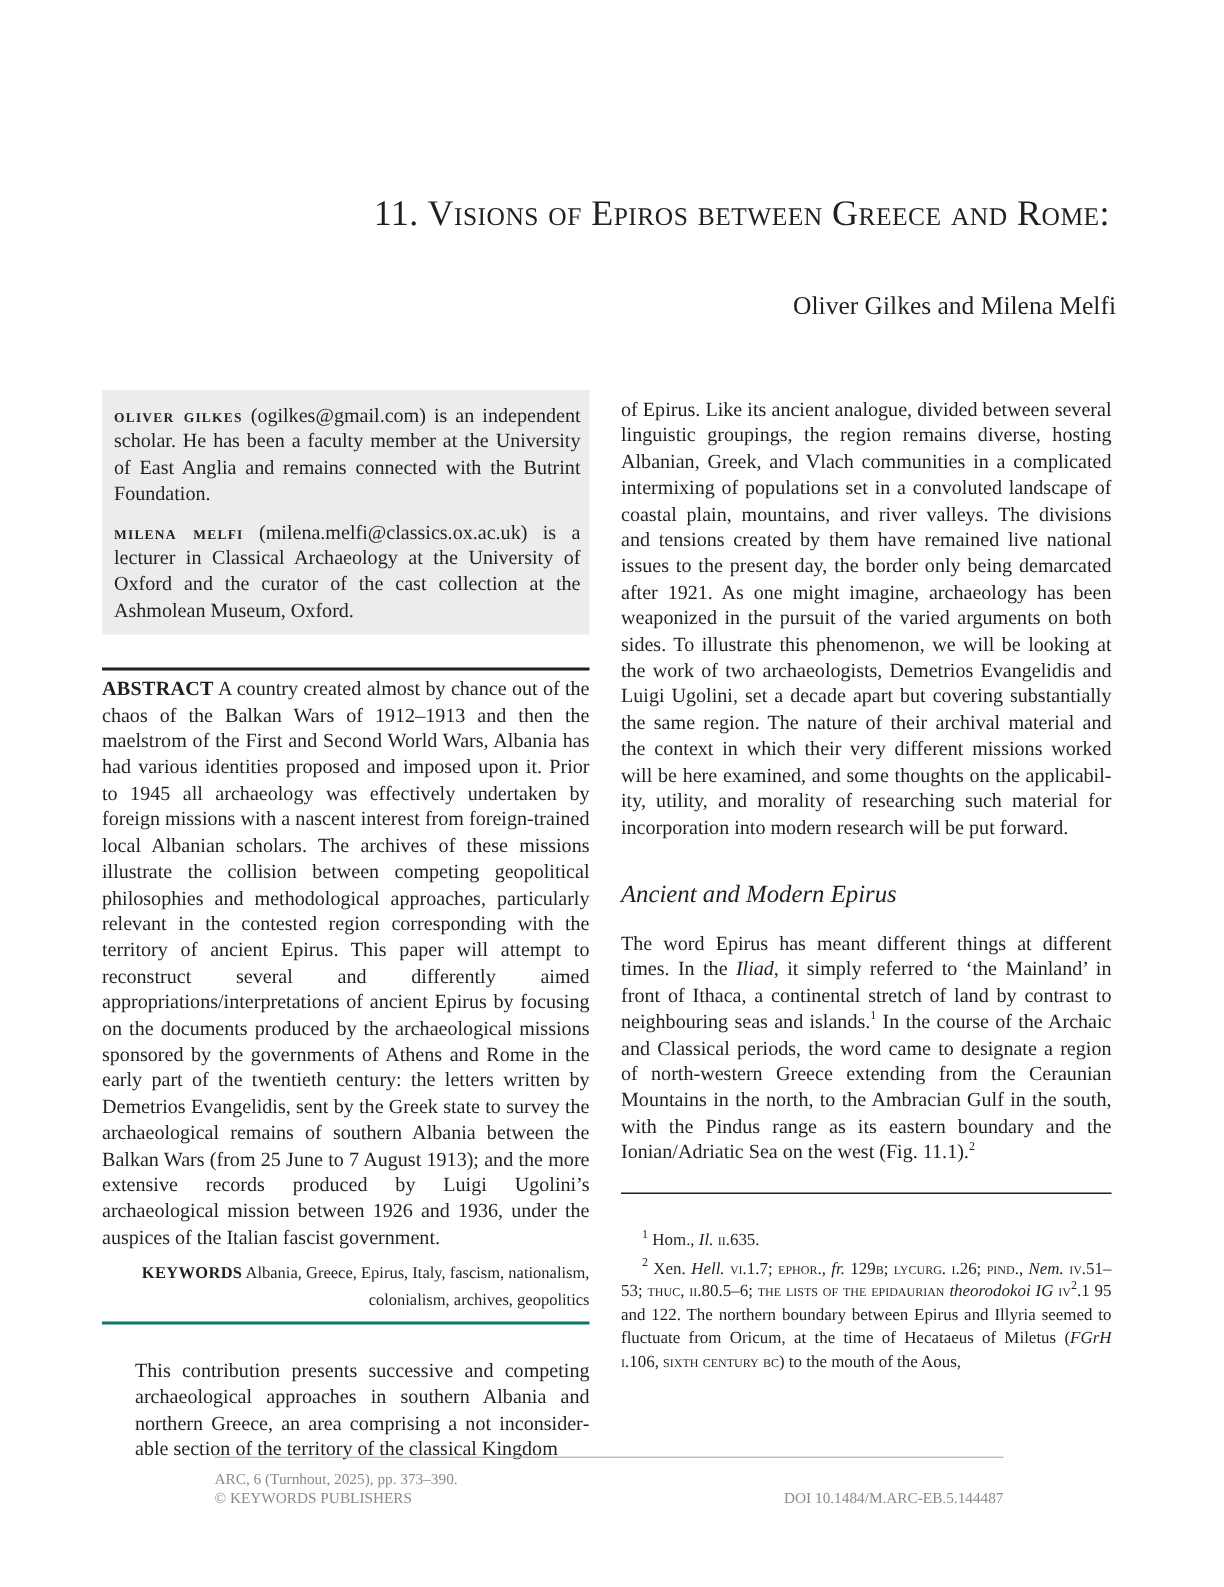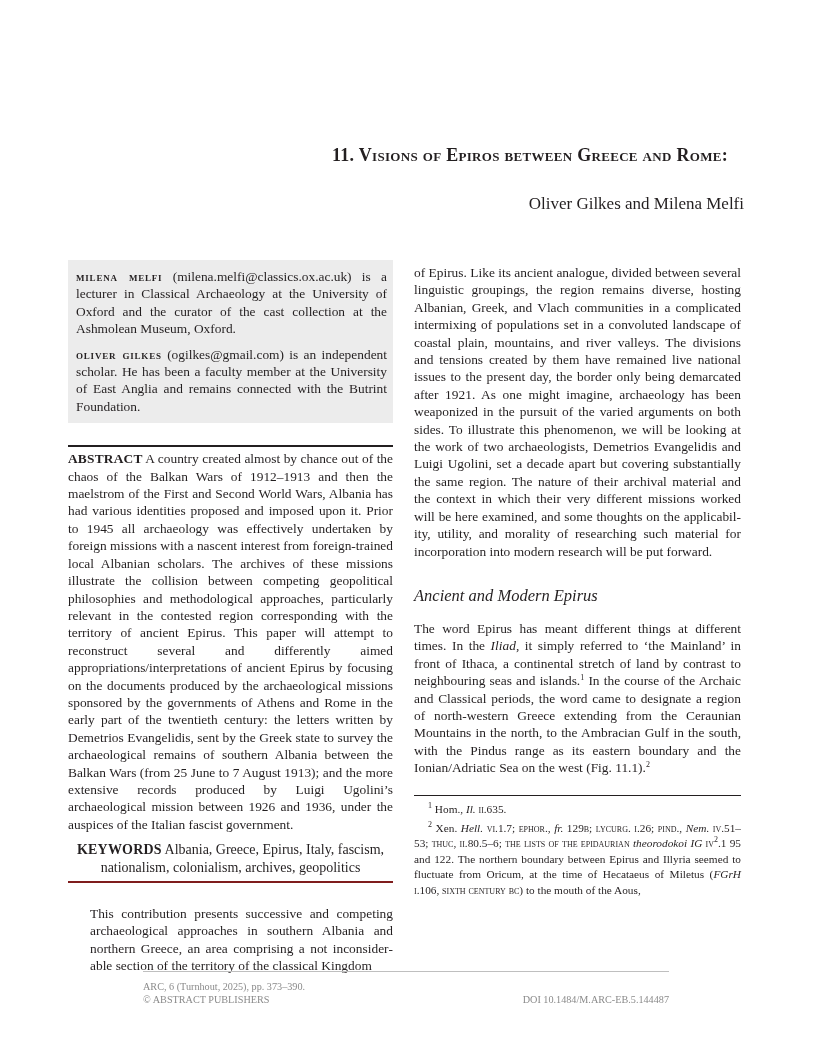--- a/index.html
+++ b/index.html
@@ -3,65 +3,65 @@
 <meta charset="utf-8">
 <style>
   html, body { margin: 0; padding: 0; background: #ffffff; }
   body {
     width: 816px; height: 1058px; position: relative; overflow: hidden;
     font-family: "Liberation Serif", "DejaVu Serif", serif;
     color: #231f20;
   }
   .title-block { position: absolute; right: 72px; top: 124px; text-align: right; }
   .title {
-    font-size: 18px; line-height: 30px; font-variant: small-caps;
-    letter-spacing: 0.3px; color: #231f20; margin: 16px; font-weight: bold;
+    font-size: 24px; line-height: 30px; font-variant: small-caps;
+    letter-spacing: 0.3px; color: #231f20; margin: 4px; font-weight: normal;
   }
   .authors { position: absolute; right: 72px; top: 193px; font-size: 17px; line-height: 22px; }
 
   .col-left { position: absolute; left: 68px; top: 260px; width: 325px; }
   .col-right { position: absolute; left: 414px; top: 264px; width: 327px; }
 
   .bio-box { background: #ececec; padding: 8px 6px 8px 8px; }
   .bio { font-size: 13.4px; line-height: 17.4px; text-align: justify; margin: 0 0 8px 0; hyphens: manual; }
   .bio:last-child { margin-bottom: 0; }
   .sc { font-variant: small-caps; font-weight: bold; letter-spacing: 0.8px; text-transform: lowercase; }
 
   .abstract-block { border-top: 2px solid #231f20; margin-top: 22px; padding-top: 3px; }
   .abstract { font-size: 13.4px; line-height: 17.4px; text-align: justify; margin: 0; }
-  .kw { font-size: 14px; line-height: 17.4px; margin: 8px 0 0 0; text-align: center; }
+  .kw { font-size: 11px; line-height: 17.4px; margin: 8px 0 0 0; text-align: right; }
   .lbl { font-weight: bold; letter-spacing: 0.2px; }
-  .abstract-end { border-bottom: 2px solid #7f1d1d; padding-bottom: 5px; }
+  .abstract-end { border-bottom: 2px solid #0f766e; padding-bottom: 5px; }
 
   .body-text { font-size: 13.4px; line-height: 17.4px; text-align: justify; margin: 0; }
   .intro { margin-top: 22px; margin-left: 22px; }
 
   h2.section { font-style: italic; font-weight: normal; font-size: 16.5px; line-height: 20px; margin: 26px 0 14px 0; }
 
-  .fn-rule { border-top: 1.5px solid #231f20; margin-top: 18px; padding-top: 6px; }
+  .fn-rule { border-top: 1.5px solid #231f20; margin-top: 18px; padding-top: 24px; }
   .fn { font-size: 11.3px; line-height: 15.4px; text-align: justify; margin: 0 0 4px 0; text-indent: 14px; }
   sup { font-size: 8px; line-height: 0; vertical-align: super; }
   .upsc { font-variant: small-caps; text-transform: lowercase; }
 
   .footer { position: absolute; left: 143px; top: 971px; width: 526px; border-top: 1px solid #bfbfbf; padding-top: 8px; color: #8a8a8a; font-size: 10.2px; line-height: 13px; }
   .footer p { margin: 0; }
   .footer .row { display: flex; justify-content: space-between; }
 </style>
 </head>
 <body>
 
 <div class="title-block">
   <h1 class="title">11. Visions of Epiros between Greece and Rome:</h1>
 </div>
 <div class="authors">Oliver Gilkes and Milena Melfi</div>
 
 <div class="col-left">
   <div class="bio-box">
+    <p class="bio"><span class="sc">Oliver Gilkes</span><span> (ogilkes@gmail.com) is an inde­pendent scholar. He has been a faculty member at the University of East Anglia and remains connected with the Butrint Foundation.</span></p>
     <p class="bio"><span class="sc">Milena Melfi</span><span> (milena.melfi@classics.ox.ac.uk) is a lecturer in Classical Archaeology at the University of Oxford and the curator of the cast collection at the Ashmolean Museum, Oxford.</span></p>
-    <p class="bio"><span class="sc">Oliver Gilkes</span><span> (ogilkes@gmail.com) is an inde­pendent scholar. He has been a faculty member at the University of East Anglia and remains connected with the Butrint Foundation.</span></p>
   </div>
 
   <div class="abstract-block abstract-end">
     <p class="abstract"><span class="lbl">ABSTRACT</span><span> A country created almost by chance out of the chaos of the Balkan Wars of 1912–1913 and then the maelstrom of the First and Second World Wars, Albania has had various identities proposed and imposed upon it. Prior to 1945 all archaeology was effectively under­taken by foreign missions with a nascent interest from foreign-trained local Albanian scholars. The archives of these missions illustrate the collision between com­peting geopolitical philosophies and methodological approaches, particularly relevant in the contested region corresponding with the territory of ancient Epirus. This paper will attempt to reconstruct several and differ­ently aimed appropriations/interpretations of ancient Epirus by focusing on the documents produced by the archaeological missions sponsored by the governments of Athens and Rome in the early part of the twentieth century: the letters written by Demetrios Evangelidis, sent by the Greek state to survey the archaeological remains of southern Albania between the Balkan Wars (from 25 June to 7 August 1913); and the more exten­sive records produced by Luigi Ugolini’s archaeological mission between 1926 and 1936, under the auspices of the Italian fascist government.</span></p>
     <p class="kw"><span class="lbl">KEYWORDS</span><span> Albania, Greece, Epirus, Italy, fascism, nationalism, colonialism, archives, geopolitics</span></p>
   </div>
 
   <p class="body-text intro">This contribution presents successive and competing archaeological approaches in southern Albania and northern Greece, an area comprising a not inconsider­able section of the territory of the classical Kingdom</p>
 </div>
 
@@ -74,16 +74,16 @@
 
   <div class="fn-rule">
     <p class="fn"><sup>1</sup><span> Hom., </span><i>Il.</i><span class="upsc"> ii.635.</span></p>
     <p class="fn"><sup>2</sup><span> Xen. </span><i>Hell.</i><span class="upsc"> vi.1.7; Ephor., </span><i>fr.</i><span class="upsc"> 129b; Lycurg. i.26; Pind., </span><i>Nem.</i><span class="upsc"> iv.51–53; Thuc, ii.80.5–6; the lists of the Epidaurian </span><i>theorodokoi</i><span> </span><i>IG</i><span class="upsc"> iv</span><sup>2</sup><span>.1 95 and 122. The northern boundary between Epirus and Illyria seemed to fluctuate from Oricum, at the time of Hecataeus of Miletus (</span><i>FGrH</i><span class="upsc"> i.106, sixth century </span><span class="upsc">bc</span><span>) to the mouth of the Aous,</span></p>
   </div>
 </div>
 
 <div class="footer">
   <p>ARC, 6 (Turnhout, 2025), pp. 373–390.</p>
   <div class="row">
-    <span>© ABSTRACT PUBLISHERS</span>
+    <span>© KEYWORDS PUBLISHERS</span>
     <span>DOI 10.1484/M.ARC-EB.5.144487</span>
   </div>
 </div>
 
 </body></html>

